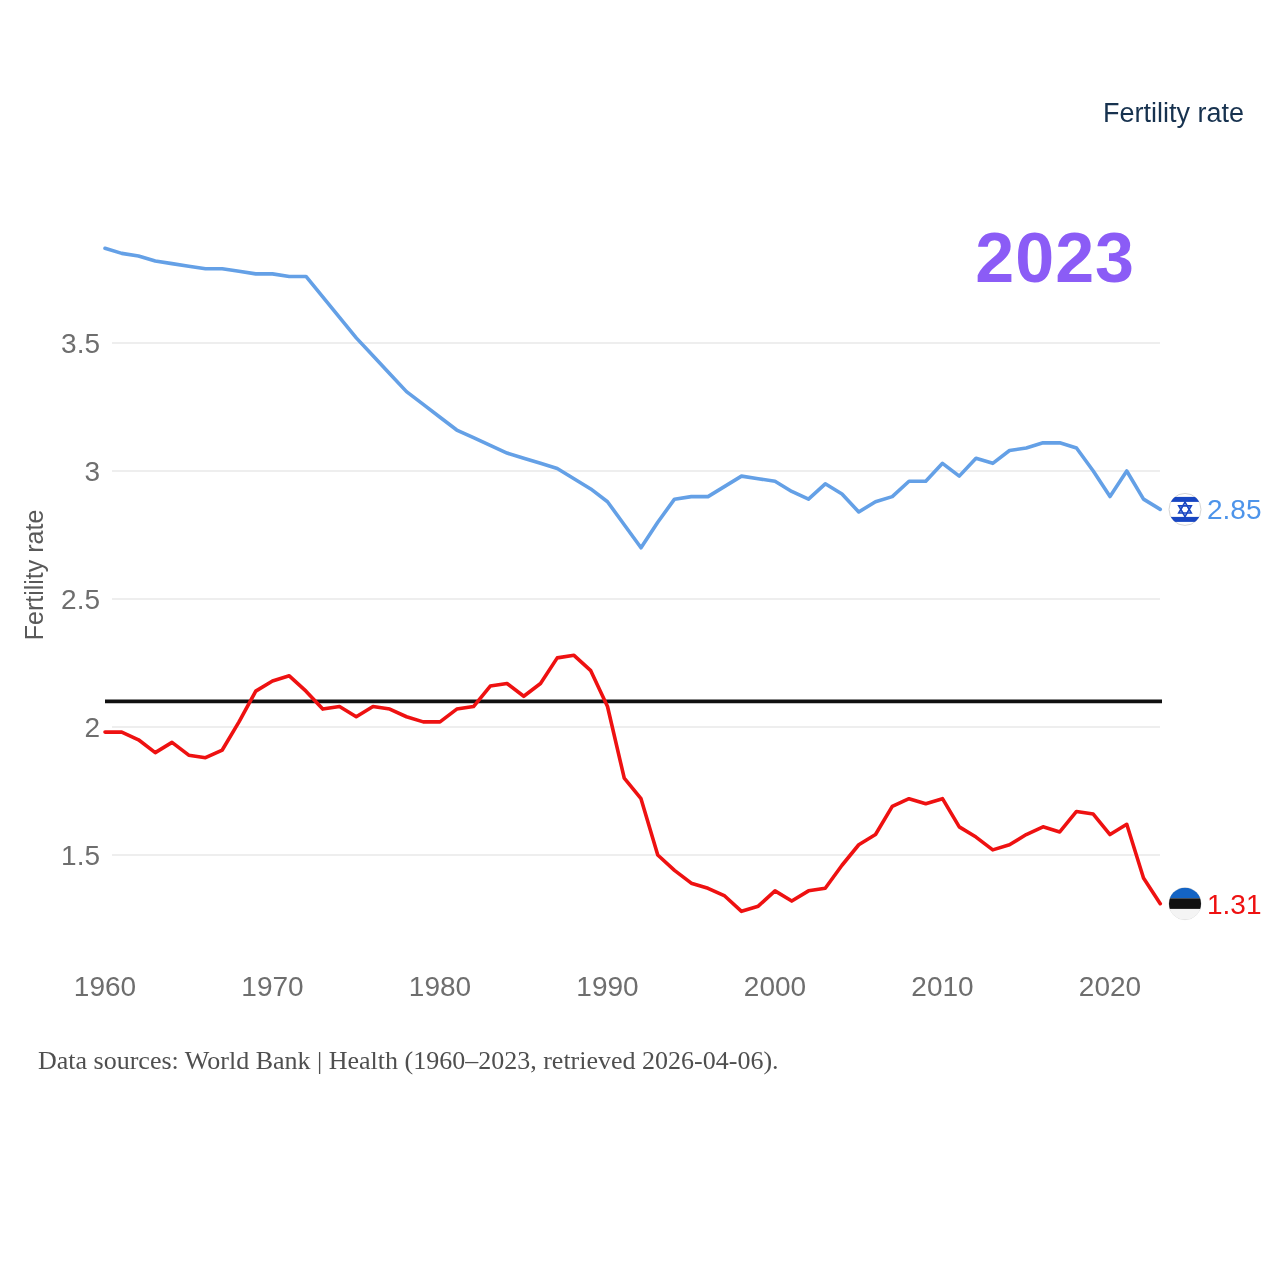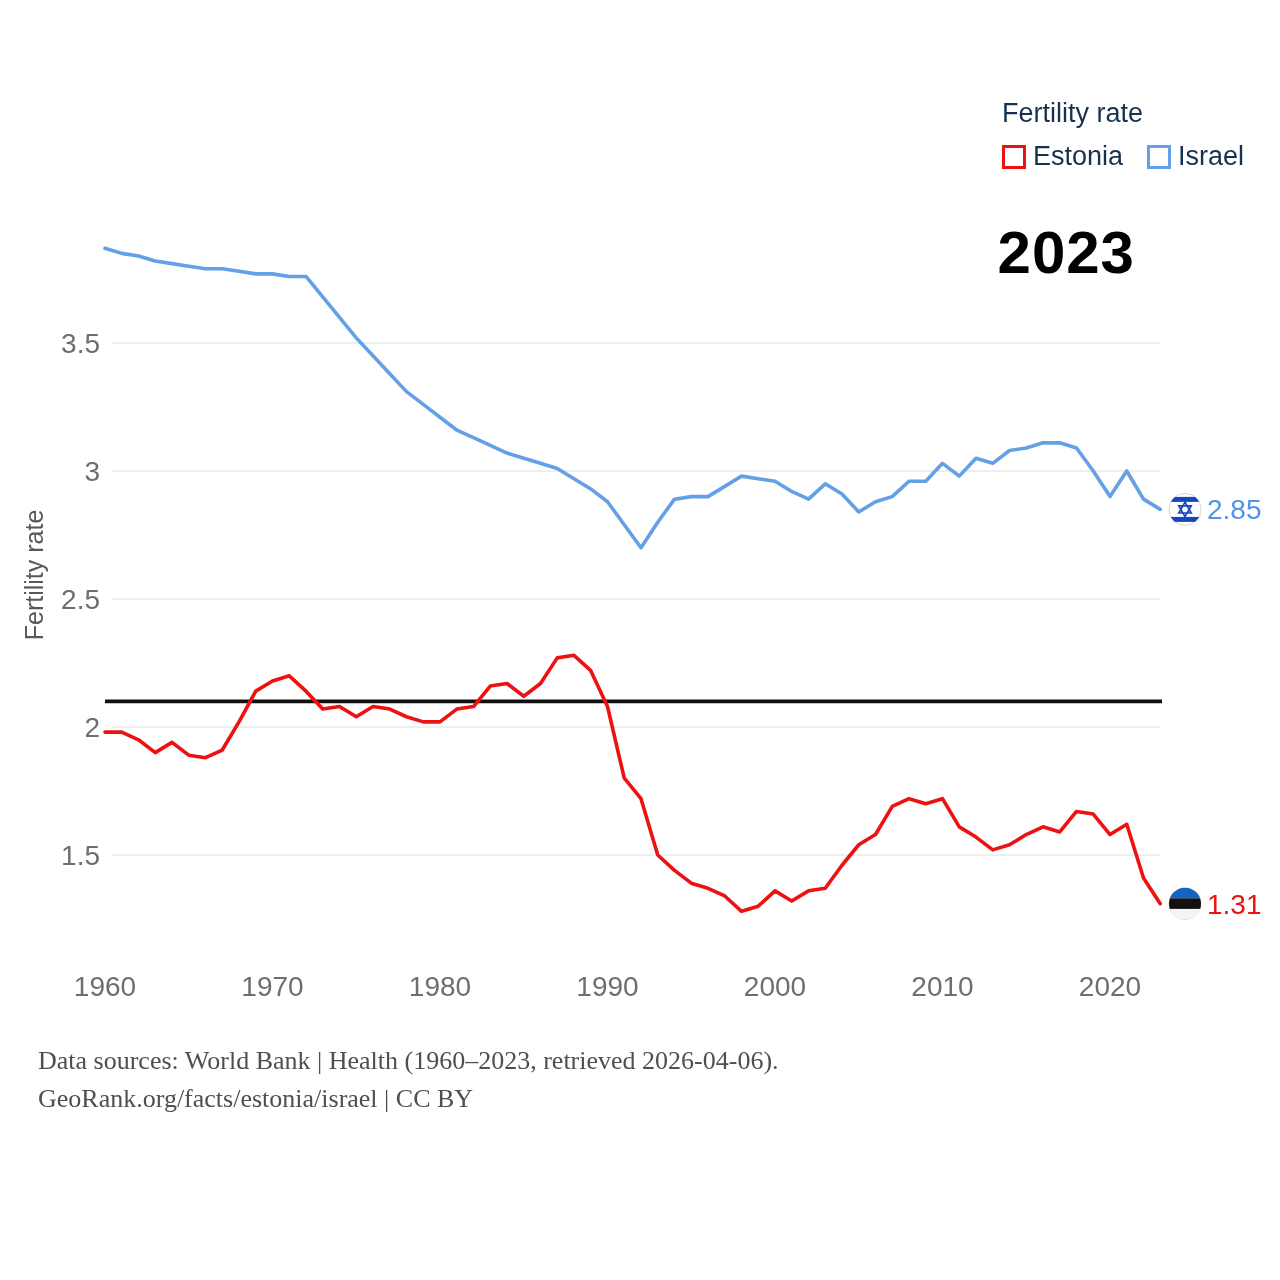--- a/index.html
+++ b/index.html
@@ -9,40 +9,30 @@
   }
   .legend{position:absolute;top:98px;right:36px;text-align:left;}
   .legend-title{font-size:27px;color:#17324f;margin-bottom:12px;}
   .legend-items{display:flex;align-items:center;gap:24px;}
   .legend-item{display:flex;align-items:center;gap:7px;font-size:27px;color:#17324f;cursor:pointer;}
   .swatch{width:24px;height:24px;box-sizing:border-box;background:#fff;display:inline-block;}
   .swatch.estonia{border:3px solid #ee1111;}
   .swatch.israel{border:3px solid #64a0e6;}
   .watermark{
     position:absolute;top:218px;right:145px;
-    font-size:60px;font-weight:700;color:#000000;letter-spacing:1px;
+    font-size:70px;font-weight:700;color:#8b5cf6;letter-spacing:1px;
   }
   #chart{position:absolute;top:0;left:0;}
   .footer{position:absolute;left:38px;top:1042px;font-size:26px;color:#4f4f4f;line-height:38px;font-family:Liberation Serif, serif;}
 </style>
 </head>
 <body>
 
 <div class="legend">
   <div class="legend-title">Fertility rate</div>
-  <div class="legend-items">
-    <div class="legend-item">
-      <span class="swatch estonia"></span>
-      <span>Estonia</span>
-    </div>
-    <div class="legend-item">
-      <span class="swatch israel"></span>
-      <span>Israel</span>
-    </div>
-  </div>
 </div>
 
 <div class="watermark">2023</div>
 
 <svg id="chart" width="1280" height="1030" viewBox="0 0 1280 1030">
   <defs>
     <clipPath id="clipIL">
         <circle cx="0" cy="0" r="16"></circle>
       </clipPath>
     <clipPath id="clipEE">
@@ -101,14 +91,13 @@
       <rect x="-16" y="5.3" width="32" height="10.7" fill="#f4f4f4"></rect>
     </g>
   </g>
 
   <text id="label-israel" font-size="28" text-anchor="start" x="1207" y="519.4" fill="#4d94ea">2.85</text>
   <text id="label-estonia" font-size="28" text-anchor="start" x="1207" y="913.64" fill="#ee1111">1.31</text>
 </svg>
 
 <div class="footer">
   <div>Data sources: World Bank | Health (1960–2023, retrieved 2026-04-06).</div>
-  <div>GeoRank.org/facts/estonia/israel | CC BY</div>
 </div>
 
 </body></html>

